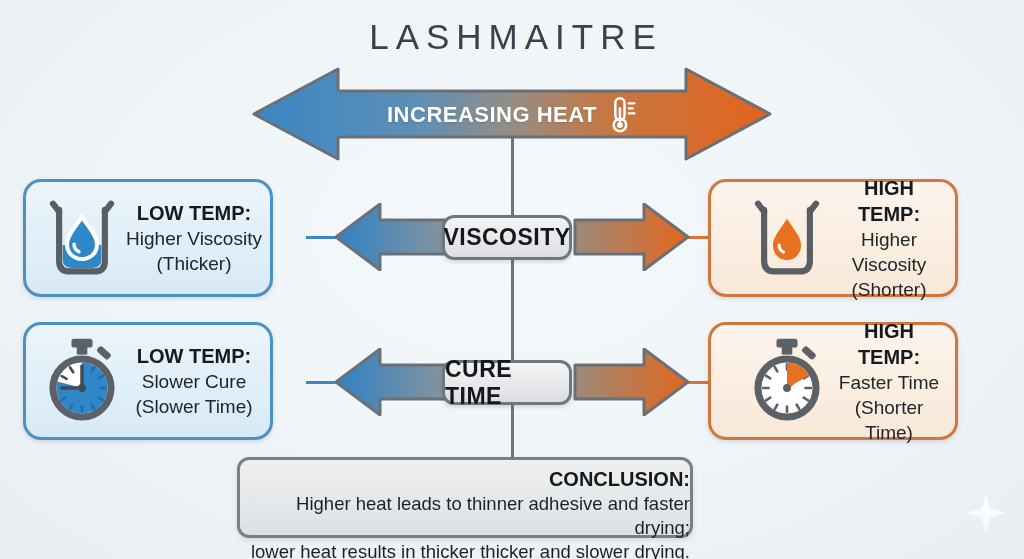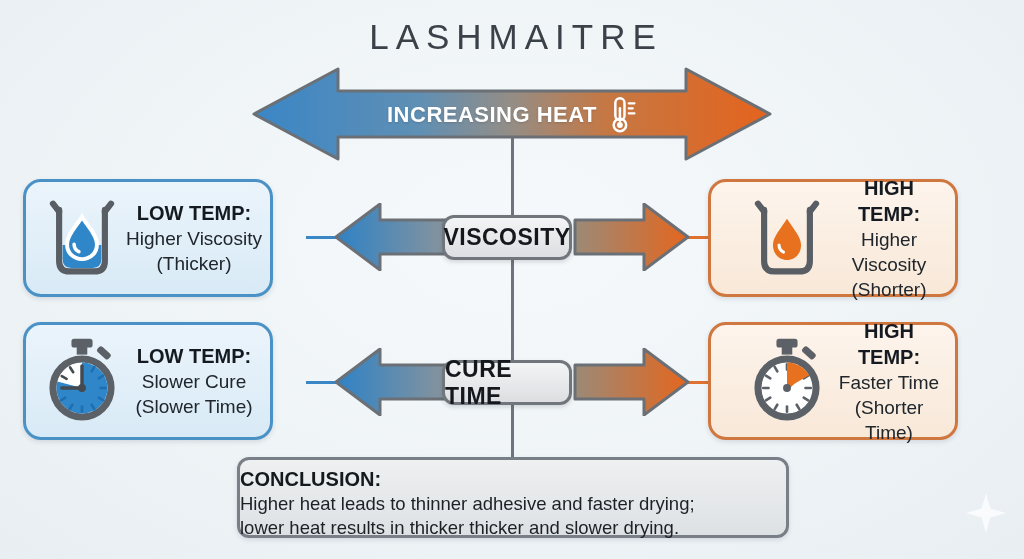--- a/index.html
+++ b/index.html
@@ -40,25 +40,25 @@
     display:flex; align-items:center; padding:0 8px 0 12px;
     border-radius:18px; box-shadow:0 2px 5px rgba(40,60,80,.14);
   }
   .card.cold { border:3px solid #4a92c6; background:linear-gradient(180deg,#ebf4fb,#d8eaf6); }
   .card.hot  { border:3px solid #d0763f; background:linear-gradient(180deg,#fdf4ec,#f8e8d8);padding-left:32px; }
   .card svg.icon { width:88px; height:88px; flex:0 0 88px; }
   .card .text { flex:1; text-align:center; color:#20262c; }
   .card .h { font-size:20px; font-weight:700; color:#141a20; line-height:26px; }
   .card .l { font-size:19px; line-height:25px; }
   .conclusion {
-    left:237px; top:457px; width:552px; height:81px; z-index:2; box-sizing:border-box;
+    left:237px; top:457px; width:456px; height:81px; z-index:2; box-sizing:border-box;
     border:3px solid #797f86; border-radius:12px;
     background:linear-gradient(180deg,#eef0f1,#dee1e4);
     box-shadow:0 2px 5px rgba(40,60,80,.14);
-    text-align:left; padding-top:6px; color:#1c2126;
+    text-align:right; padding-top:6px; color:#1c2126;
   }
   .conclusion .h { font-size:20px; font-weight:700; line-height:26px; color:#14191e; }
   .conclusion .l { font-size:18.5px; line-height:24px; }
   .sparkle {
     left:966px; top:493px; width:40px; height:40px; z-index:4;
     background:#ffffff; opacity:.75;
     clip-path:polygon(50% 0%, 61% 39%, 100% 50%, 61% 61%, 50% 100%, 39% 61%, 0% 50%, 39% 39%);
   }
 </style>
 </head>

